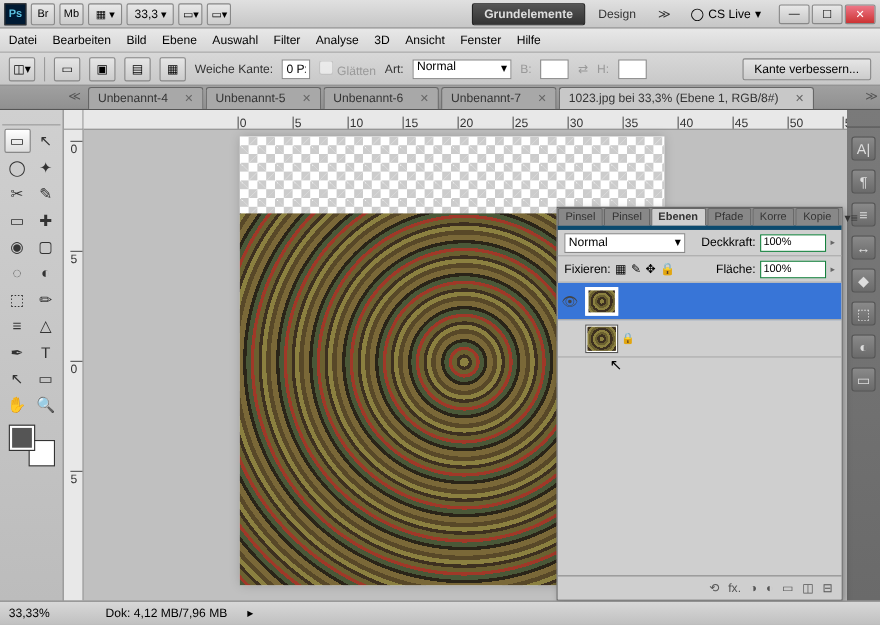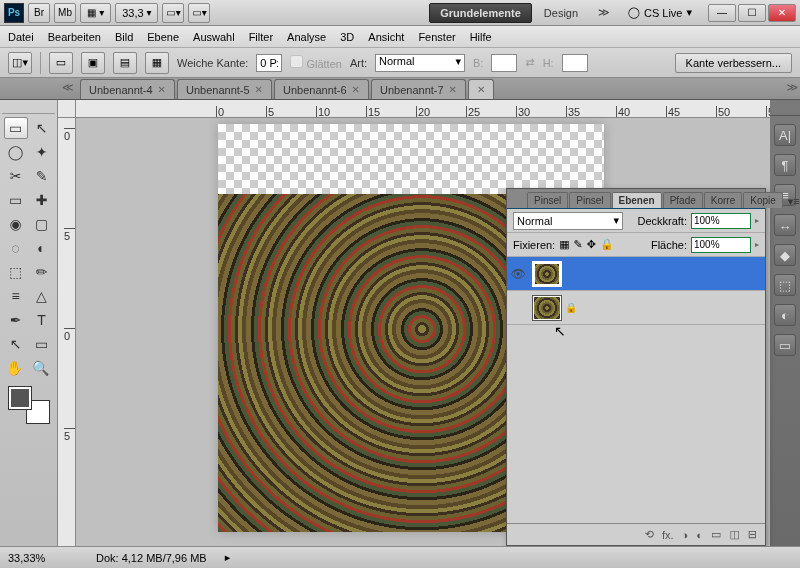--- a/index.html
+++ b/index.html
@@ -24,21 +24,21 @@
 .opt-btn { width:24px; height:22px; background:linear-gradient(#e6e6e6,#ccc); border:1px solid #888; border-radius:2px; display:flex; align-items:center; justify-content:center; }
 .opt-input { width:26px; height:18px; background:#fff; border:1px solid #888; padding:0 3px; }
 .opt-select { width:90px; height:18px; background:#fff; border:1px solid #888; padding:0 3px; }
 .opt-label { color:#333; }
 .opt-label.disabled { color:#999; }
 .opt-long-btn { padding:3px 10px; background:linear-gradient(#e6e6e6,#ccc); border:1px solid #888; border-radius:2px; }
 
 .tabs-row { height:22px; background:linear-gradient(#a0a0a0,#909090); display:flex; align-items:flex-end; padding-left:80px; border-bottom:1px solid #555; position:relative; }
 .tabs-row .arrow-l { position:absolute; left:62px; top:3px; color:#555; }
 .tabs-row .arrow-r { position:absolute; right:2px; top:3px; color:#555; }
-.doc-tab { height:20px; padding:0 8px; display:flex; align-items:center; gap:5px; background:#a8a8a8; border:1px solid #666; border-bottom:none; border-radius:3px 3px 0 0; margin-right:2px; color:#333; }
+.doc-tab { height:20px; padding:0 8px; display:flex; align-items:center; gap:15px; background:#a8a8a8; border:1px solid #666; border-bottom:none; border-radius:3px 3px 0 0; margin-right:2px; color:#333; }
 .doc-tab.active { background:#c8c8c8; }
 .tab-x { color:#666; font-size:10px; }
 
 .main { position:absolute; top:100px; left:0; right:0; bottom:22px; display:flex; }
 
 .tools { width:58px; background:linear-gradient(#d0d0d0,#bcbcbc); border-right:1px solid #888; display:flex; flex-direction:column; align-items:center; padding:4px 2px; }
 .tool-hdr { width:100%; height:10px; border-bottom:1px solid #999; margin-bottom:3px; }
 .tool-grid { display:grid; grid-template-columns:24px 24px; gap:2px; }
 .tool-cell { width:24px; height:22px; display:flex; align-items:center; justify-content:center; border-radius:2px; font-size:14px; color:#333; position:relative; }
 .tool-cell.sel { background:linear-gradient(#fff,#ddd); border:1px solid #888; }
@@ -59,21 +59,21 @@
 .mandala { position:absolute; top:70px; left:0; width:340px; height:338px;
   background:
     repeating-radial-gradient(circle at 60% 40%, #8b8040 0 4px, #3d3020 4px 7px, #6b6030 7px 11px, #a03828 11px 14px, #4a5838 14px 18px, #2a2418 18px 21px, #7a6838 21px 26px, #584828 26px 30px);
   }
 
 .rdock { width:30px; background:linear-gradient(#7a7a7a,#6a6a6a); display:flex; flex-direction:column; align-items:center; gap:8px; padding-top:6px; }
 .rdock-hdr { width:100%; height:10px; border-bottom:1px solid #555; }
 .rdock-ico { width:22px; height:22px; background:linear-gradient(#8a8a8a,#6a6a6a); border:1px solid #555; border-radius:3px; display:flex; align-items:center; justify-content:center; font-size:13px; color:#ddd; }
 
 .panel { position:absolute; top:188px; right:34px; width:260px; height:358px; background:#cfcfcf; border:1px solid #555; box-shadow:2px 2px 6px rgba(0,0,0,0.3); display:flex; flex-direction:column; }
-.panel-tabs { height:20px; background:#888; display:flex; align-items:flex-end; padding-left:20px; border-bottom:1px solid #0c4a6e; }
+.panel-tabs { height:20px; background:#888; display:flex; align-items:flex-end; padding-left:0; border-bottom:4px solid #0c4a6e; }
 .panel-tab { padding:2px 6px; font-size:10px; background:#888; color:#333; border:1px solid #666; border-bottom:none; margin-right:1px; border-radius:2px 2px 0 0; }
 .panel-tab.active { background:#cfcfcf; font-weight:bold; }
 .panel-tabs .opts { margin-left:auto; padding:0 4px; color:#333; }
 .panel-row { height:24px; display:flex; align-items:center; padding:0 6px; gap:4px; border-bottom:1px solid #aaa; }
 .panel-row .dd { flex:0 0 110px; height:18px; background:#fff; border:1px solid #888; padding:0 3px; display:flex; align-items:center; justify-content:space-between; }
 .panel-row .mini-input { width:60px; height:16px; background:#fff; border:1px solid #15803d; padding:0 2px; font-size:10px; }
 .panel-row .arrow { font-size:8px; color:#666; }
 .layers { flex:1; background:#cfcfcf; overflow:auto; }
 .layer { height:34px; display:flex; align-items:center; border-bottom:1px solid #aaa; }
 .layer.active { background:#3875d7; color:#fff; }
@@ -162,20 +162,21 @@
     </div>
     <div class="doc-tab">
       <span>Unbenannt-6</span>
       <span class="tab-x">✕</span>
     </div>
     <div class="doc-tab">
       <span>Unbenannt-7</span>
       <span class="tab-x">✕</span>
     </div>
     <div class="doc-tab active">
+      <span>1023.jpg bei 33,3% (Ebene 1, RGB/8#)</span>
       <span class="tab-x">✕</span>
     </div>
     <span class="arrow-r">≫</span>
 </div>
 
 <div class="main">
   <div class="tools">
     <div class="tool-hdr"></div>
     <div class="tool-grid" id="toolgrid">
         <div class="tool-cell sel">▭</div>

